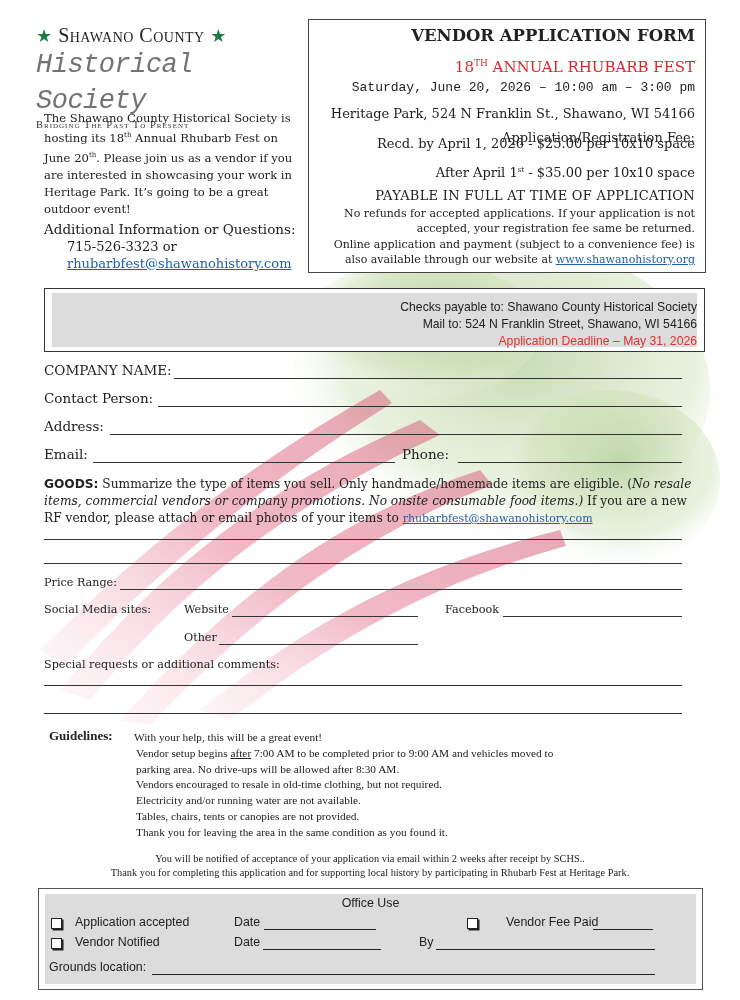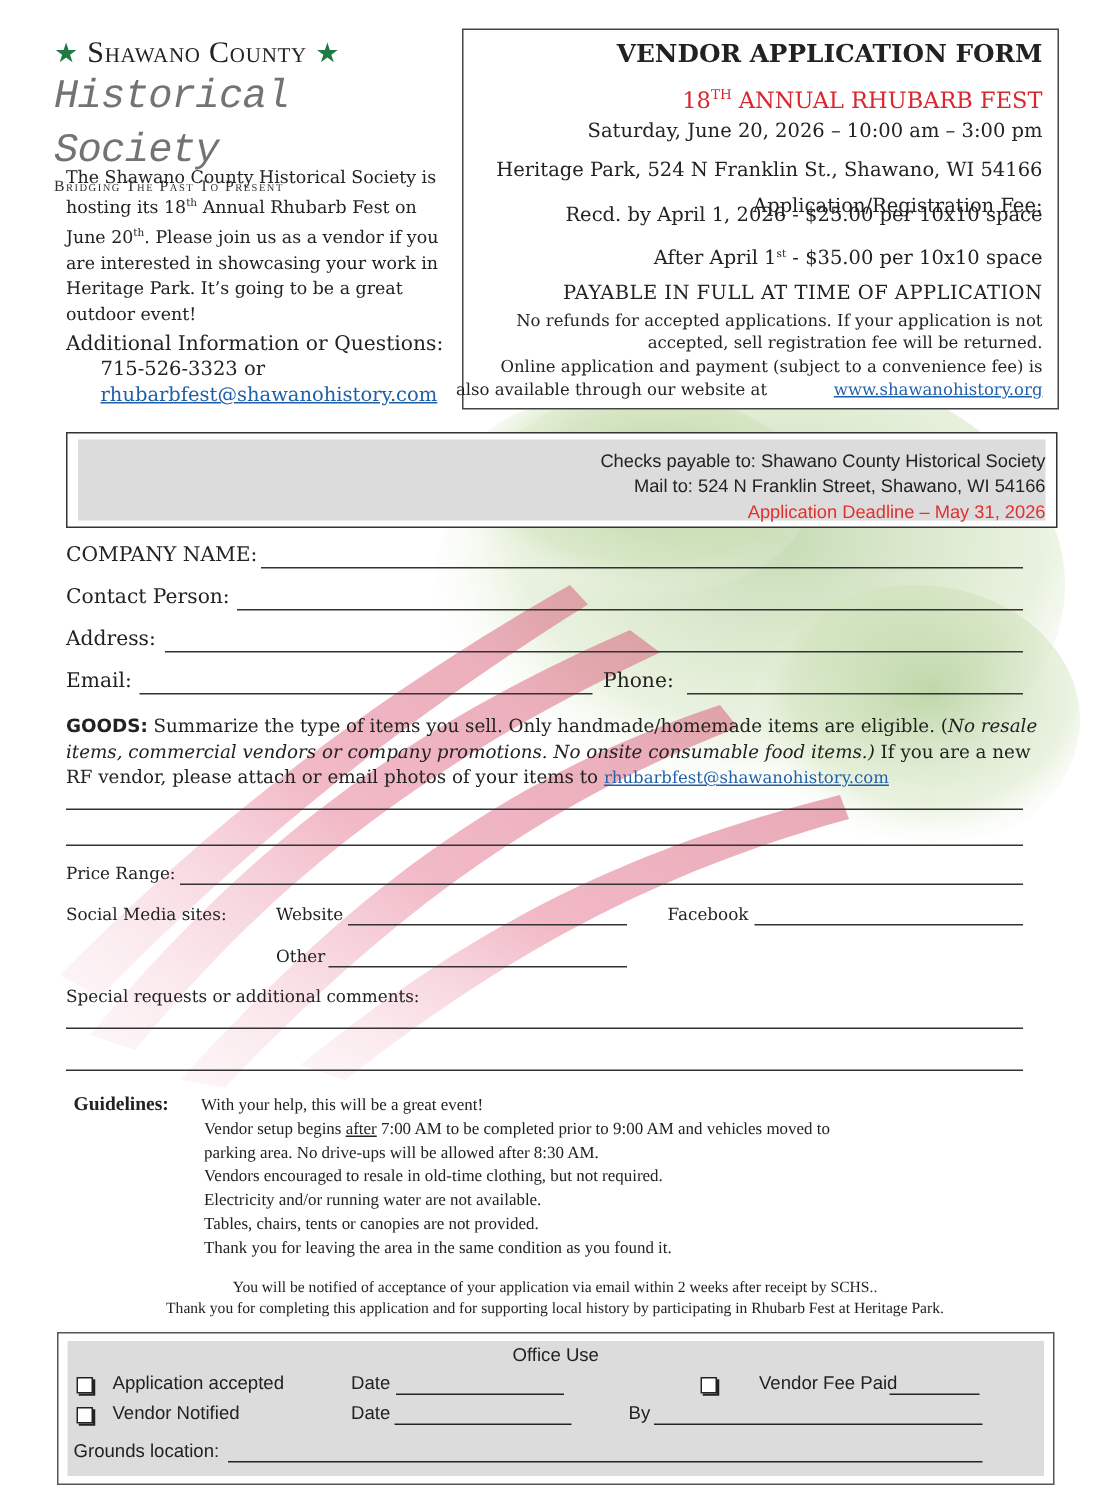--- a/index.html
+++ b/index.html
@@ -24,32 +24,32 @@
   #info-heading { left: 44px; top: 221px; font-size: 13.5px; font-family: "DejaVu Serif", serif; }
   #info-phone { left: 67px; top: 239px; font-size: 13px; font-family: "DejaVu Serif", serif; }
   #info-email { left: 67px; top: 256px; font-size: 13px; font-family: "DejaVu Serif", serif; color: #1f5fa8; text-decoration: underline; }
 
   
   #header-box { left: 308px; top: 19px; width: 398px; height: 254px; border: 1.5px solid #444; box-sizing: border-box; background: #fff; }
   #header-box .line { position: absolute; right: 10px; text-align: right; white-space: nowrap; }
   #hb-title { top: 6px; font-size: 16.5px; font-weight: bold; font-family: "DejaVu Serif", serif; color: #222; }
   #hb-fest { top: 38px; font-size: 15px; color: #d9272e; font-family: "DejaVu Serif", serif; }
   #hb-fest sup { font-size: 9px; }
-  #hb-date { top: 60px; font-size: 13px; }
+  #hb-date { top: 60px; font-size: 13px; font-family: Liberation Mono, monospace; }
   #hb-place { top: 86px; font-size: 13px; }
   #hb-fee { top: 110px; font-size: 13px; }
   #hb-fee1 { top: 116px; font-size: 13px; }
   #hb-fee2 { top: 145px; font-size: 13px; }
   #hb-fee2 sup { font-size: 7px; }
   #hb-payable { top: 168px; font-size: 13px; letter-spacing: 0.3px; }
   #hb-p1 { top: 187px; font-size: 11px; }
   #hb-p2 { top: 202px; font-size: 11px; }
   #hb-p3 { top: 218px; font-size: 11px; }
   #hb-p4 { top: 233px; font-size: 11px; }
-  #hb-p4 a { color: #1f5fa8; text-decoration: underline; margin-left: 41px; }
+  #hb-p4 a { color: #1f5fa8; text-decoration: underline; }
 
   
   #checks-box { left: 44px; top: 288px; width: 661px; height: 64px; border: 1.5px solid #333; box-sizing: border-box; background: #fff; padding: 4px 7px; }
   #checks-inner { background: #dcdcdc; width: 100%; height: 100%; text-align: right; font-family: "Liberation Sans", sans-serif; font-size: 12.2px; line-height: 17px; padding-top: 6px; box-sizing: border-box; color: #222; }
   #checks-deadline { color: #e03030; }
 
   
   .field-label { font-family: "DejaVu Serif", serif; font-size: 13.5px; color: #222; white-space: nowrap; }
   .uline { position: absolute; border-bottom: 1.3px solid #333; height: 0; }
   .small-label { font-family: "DejaVu Serif", serif; font-size: 11.2px; color: #222; white-space: nowrap; }
@@ -118,21 +118,21 @@
   <div id="header-box" class="abs">
     <div id="hb-title" class="line">VENDOR APPLICATION FORM</div>
     <div id="hb-fest" class="line"><span>18</span><sup>TH</sup><span> ANNUAL RHUBARB FEST</span></div>
     <div id="hb-date" class="line">Saturday, June 20, 2026 – 10:00 am – 3:00 pm</div>
     <div id="hb-place" class="line">Heritage Park, 524 N Franklin St., Shawano, WI 54166</div>
     <div id="hb-fee" class="line">Application/Registration Fee:</div>
     <div id="hb-fee1" class="line">Recd. by April 1, 2026 - $25.00 per 10x10 space</div>
     <div id="hb-fee2" class="line"><span>After April 1</span><sup>st</sup><span> - $35.00 per 10x10 space</span></div>
     <div id="hb-payable" class="line">PAYABLE IN FULL AT TIME OF APPLICATION</div>
     <div id="hb-p1" class="line">No refunds for accepted applications.  If your application is not</div>
-    <div id="hb-p2" class="line">accepted, sell registration fee will be returned.</div>
+    <div id="hb-p2" class="line">accepted, your registration fee same be returned.</div>
     <div id="hb-p3" class="line">Online application and payment (subject to a convenience fee) is</div>
     <div id="hb-p4" class="line"><span>also available through our website at </span><a>www.shawanohistory.org</a></div>
   </div>
 
   <div id="checks-box" class="abs">
     <div id="checks-inner">
       <div>Checks payable to:  Shawano County Historical Society</div>
       <div>Mail to:  524 N Franklin Street, Shawano, WI  54166</div>
       <div id="checks-deadline">Application Deadline – May 31, 2026</div>
     </div>

